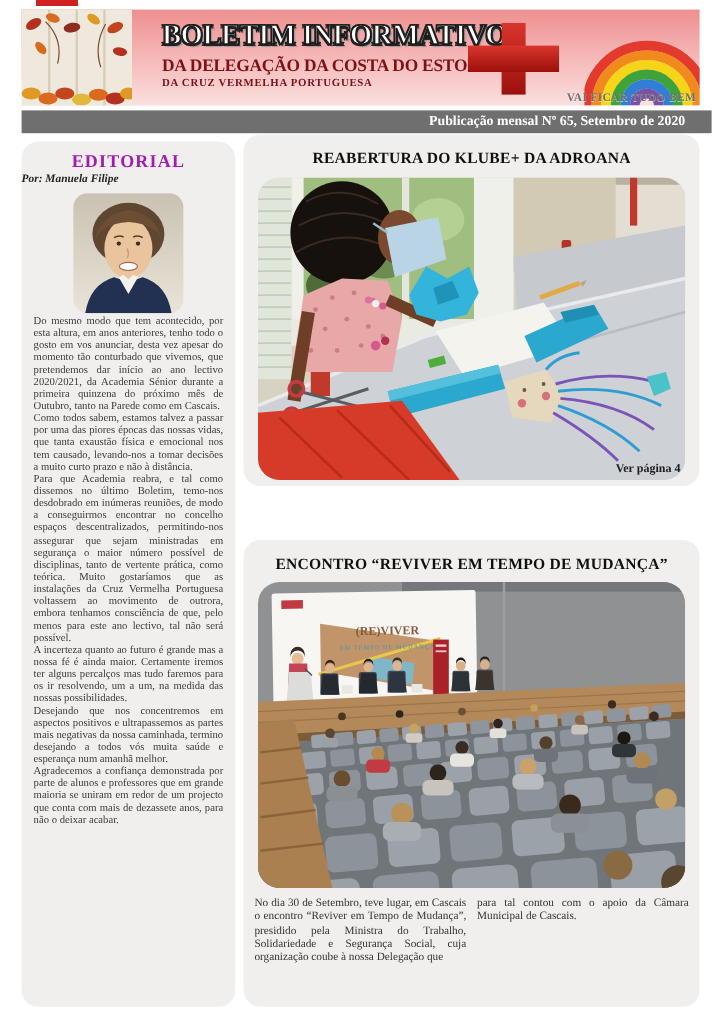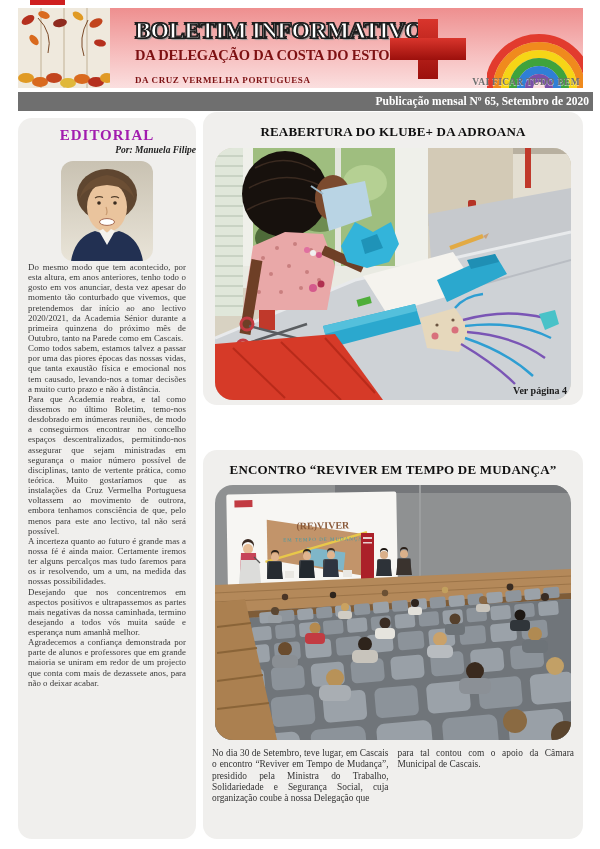--- a/index.html
+++ b/index.html
@@ -12,39 +12,39 @@
   
   .masthead { position:absolute; left:18px; top:8px; width:565px; height:80px;
     background:linear-gradient(180deg,#ee8f8f 0%, #f6bcbc 55%, #fbdfdf 100%); }
   .leaves-art { position:absolute; left:0; top:0; width:92px; height:80px; }
   .mast-text { position:absolute; left:117px; top:9px; width:270px; }
   .mast-title { font-size:24px; font-weight:bold; letter-spacing:-0.5px; color:#fff;
     -webkit-text-stroke:1.2px #1c1c1c;
     text-shadow:-1px -1px 0 #222,1px -1px 0 #222,-1px 1px 0 #222,1px 1px 0 #222,2px 2px 1px #9a9a9a;
     white-space:nowrap; }
   .mast-sub { font-size:14.5px; font-weight:bold; color:#7d1113; margin-top:3px; white-space:nowrap; letter-spacing:-0.2px;}
-  .mast-org { font-size:9px; font-weight:bold; color:#7d1113; margin-top:11px; letter-spacing:0.6px; white-space:nowrap;}
+  .mast-org { font-size:9px; font-weight:bold; color:#7d1113; margin-top:0; letter-spacing:0.6px; white-space:nowrap;}
   .mast-cross { position:absolute; left:372px; top:11px; width:76px; height:60px; }
   .mast-rainbow { position:absolute; right:0; bottom:0; width:96px; height:58px; }
   .mast-slogan { position:absolute; right:3px; bottom:1px; font-size:9.5px; font-weight:bold;
     color:#6e6e6e; text-shadow:0 1px 0 rgba(255,255,255,.55); letter-spacing:0.3px; }
 
   
   .pubbar { position:absolute; left:18px; top:92px; width:575px; height:19px; background:#6f6f6f;
-    color:#fff; font-size:11.5px; font-weight:bold; text-align:right; line-height:19px; padding-right:4px; }
+    color:#fff; font-size:11.5px; font-weight:bold; text-align:right; line-height:19px; padding-right:22px; }
 
   
   .gbox { position:absolute; background:#f0efed; border-radius:14px; }
   .box-editorial { left:18px; top:118px; width:178px; height:721px; }
   .box-klube     { left:203px; top:112px; width:380px; height:293px; }
   .box-encontro  { left:203px; top:450px; width:380px; height:389px; }
 
   
   .ed-head { text-align:center; font-size:15px; font-weight:bold; letter-spacing:1px; color:#a21caf; margin-top:9px; }
-  .ed-byline { text-align:right; font-size:9.5px; font-weight:bold; font-style:italic; color:#222; margin-top:1px; }
+  .ed-byline { text-align:left; font-size:9.5px; font-weight:bold; font-style:italic; color:#222; margin-top:1px; }
   .portrait { display:block; margin:6px auto 0 auto; width:92px; height:100px; border-radius:12px; }
   .ed-text { margin:1px 10px 0 10px; font-size:8.9px; line-height:1.14; text-align:justify; color:#3a3a3a; }
   .ed-text p { margin:0; }
 
   
   .art-title { text-align:center; font-size:13px; font-weight:bold; color:#101010; margin-top:12px; letter-spacing:0.2px; }
   .photo { position:absolute; left:12px; border-radius:18px; overflow:hidden; display:block; }
   .photo-klube { top:36px; width:356px; height:252px; }
   .photo-encontro { top:35px; width:356px; height:255px; }
   .see-page { position:absolute; right:16px; bottom:9px; font-size:10px; font-weight:bold; color:#1c1c1c; }

